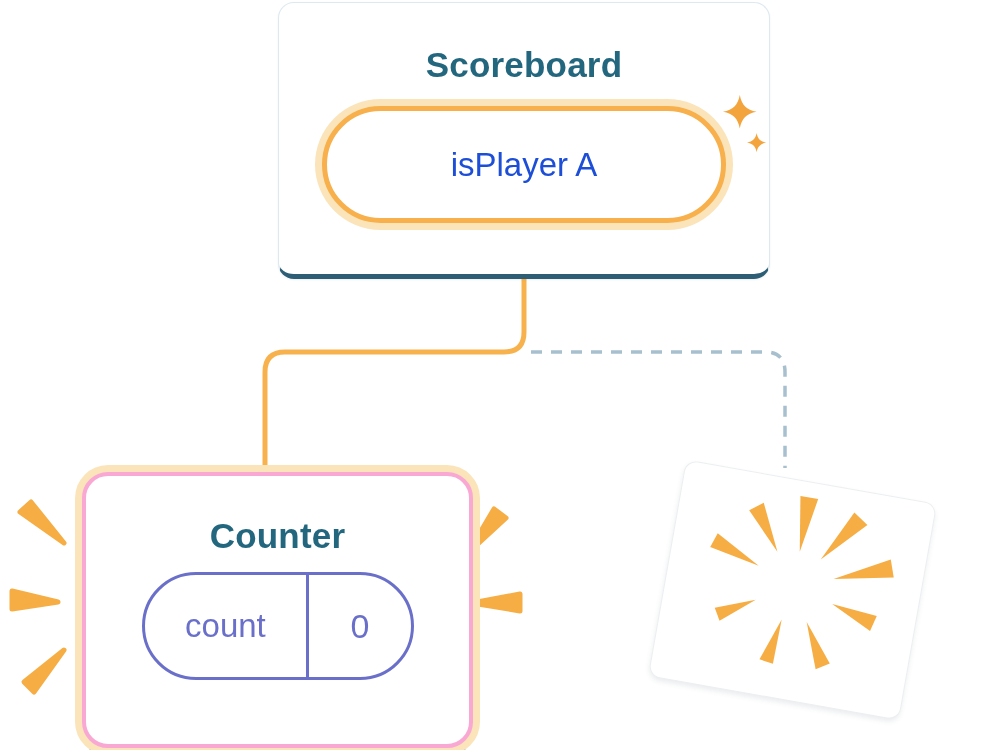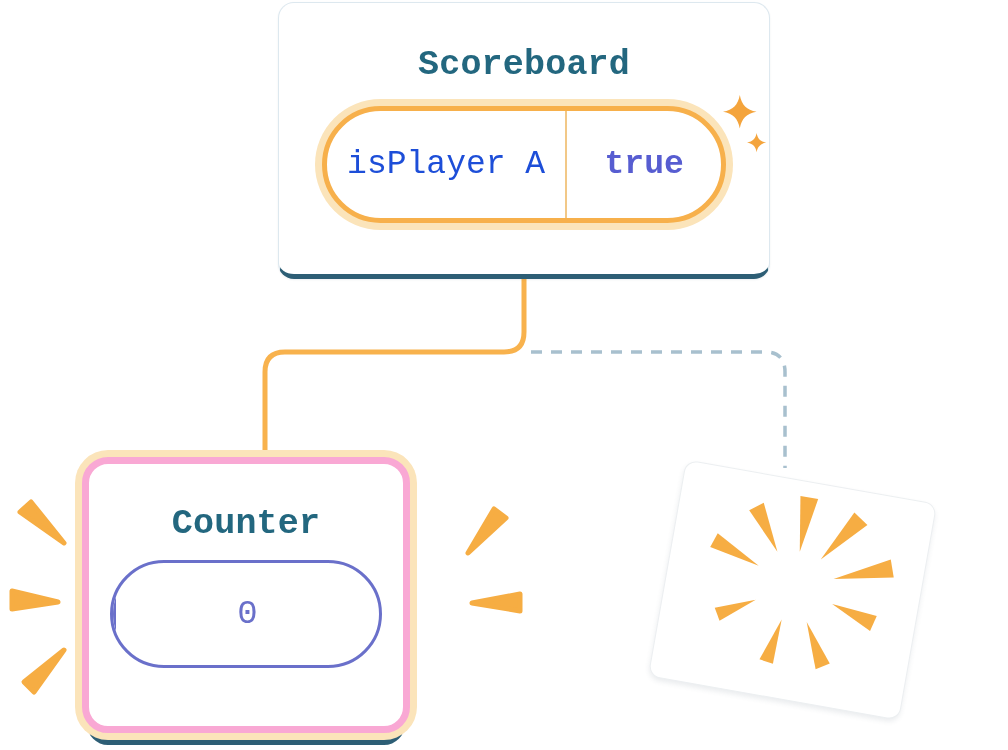--- a/index.html
+++ b/index.html
@@ -1,18 +1,18 @@
 <!DOCTYPE html>
 <html><head>
 <meta charset="utf-8">
 <style>
   html, body { margin: 0; padding: 0; background: #ffffff; }
   .canvas {
     position: relative; width: 1008px; height: 750px; overflow: hidden;
-    background: #ffffff; font-family: Liberation Mono, monospace;
+    background: #ffffff; font-family: Liberation Sans, sans-serif;
   }
   svg.overlay { position: absolute; left: 0; top: 0; z-index: 0; }
 
   .card { position: absolute; background: #fff; box-sizing: border-box; }
 
   
   .scoreboard-card {
     left: 278px; top: 2px; width: 492px; height: 277px;
     border: 1px solid #dde8ef; border-bottom: 5px solid #2d5e75;
     border-radius: 16px; box-shadow: 0 1px 2px rgba(40,70,90,.08);
@@ -29,22 +29,22 @@
     border: 5px solid #f7b04b; border-radius: 62px;
     box-shadow: 0 0 0 7px #fbe4ba;
   }
   .pill-orange .pill-name { flex: 1.55; font-size: 33px; color: #1d4ed8; }
   .pill-orange .pill-value { flex: 1; border-left: 2px solid #f2c887; font-size: 33px; font-weight: 700; color: #575dd1; }
 
   .sparkles { position: absolute; top: 90px; right: 0; }
 
   
   .counter-card {
-    left: 82px; top: 457px; width: 328px; height: 276px;
-    border: 7px solid #f9a8d4; border-radius: 26px;
+    left: 82px; top: 472px; width: 391px; height: 276px;
+    border: 4px solid #f9a8d4; border-radius: 26px;
     box-shadow: 0 0 0 7px #fbe4ba, 0 17px 0 -5px #2d5e75;
     display: flex; flex-direction: column; align-items: center; z-index: 2;
   }
   .counter-card .card-title { margin-top: 40px; }
   .pill-purple {
     margin-top: 16px; width: 272px; height: 108px;
     border: 3px solid #6a70ca; border-radius: 56px;
   }
   .pill-purple .pill-name { flex: 1.6; font-size: 33px; color: #6a70ca; }
   .pill-purple .pill-value { flex: 1; border-left: 3px solid #6a70ca; font-size: 34px; color: #6a70ca; }
@@ -81,31 +81,31 @@
     <g>
       <polygon class="mark" points="468,553 506,518 494,509"></polygon>
       <polygon class="mark" points="472,603 520,594 520,611"></polygon>
     </g>
   </svg>
 
   <div class="card scoreboard-card">
     <div class="card-title">Scoreboard</div>
     <div class="pill pill-orange">
       <div class="pill-seg pill-name">isPlayer A</div>
-      <div class="pill-seg pill-value">true</div>
     </div>
     <svg class="sparkles" width="56" height="62" viewBox="0 0 56 62">
       <path class="sparkle" transform="translate(10 2) scale(1.4)" d="M12 0C13.3 7.2 16.8 10.7 24 12C16.8 13.3 13.3 16.8 12 24C10.7 16.8 7.2 13.3 0 12C7.2 10.7 10.7 7.2 12 0Z"></path>
       <path class="sparkle" transform="translate(34 40) scale(0.8)" d="M12 0C13.3 7.2 16.8 10.7 24 12C16.8 13.3 13.3 16.8 12 24C10.7 16.8 7.2 13.3 0 12C7.2 10.7 10.7 7.2 12 0Z"></path>
     </svg>
   </div>
 
   <div class="card counter-card">
     <div class="card-title">Counter</div>
     <div class="pill pill-purple">
+      <div class="pill-seg pill-name">count</div>
       <div class="pill-seg pill-value">0</div>
     </div>
   </div>
 
   <div class="card poof-card">
     <svg width="255" height="220" viewBox="0 0 255 220">
       <polygon class="ray" points="127,70 118,15 136,15"></polygon>
       <polygon class="ray" points="149,74 189,32 174,22"></polygon>
       <polygon class="ray" points="165,91 224,79 218,62"></polygon>
       <polygon class="ray" points="168,116 210,136 214,120"></polygon>

